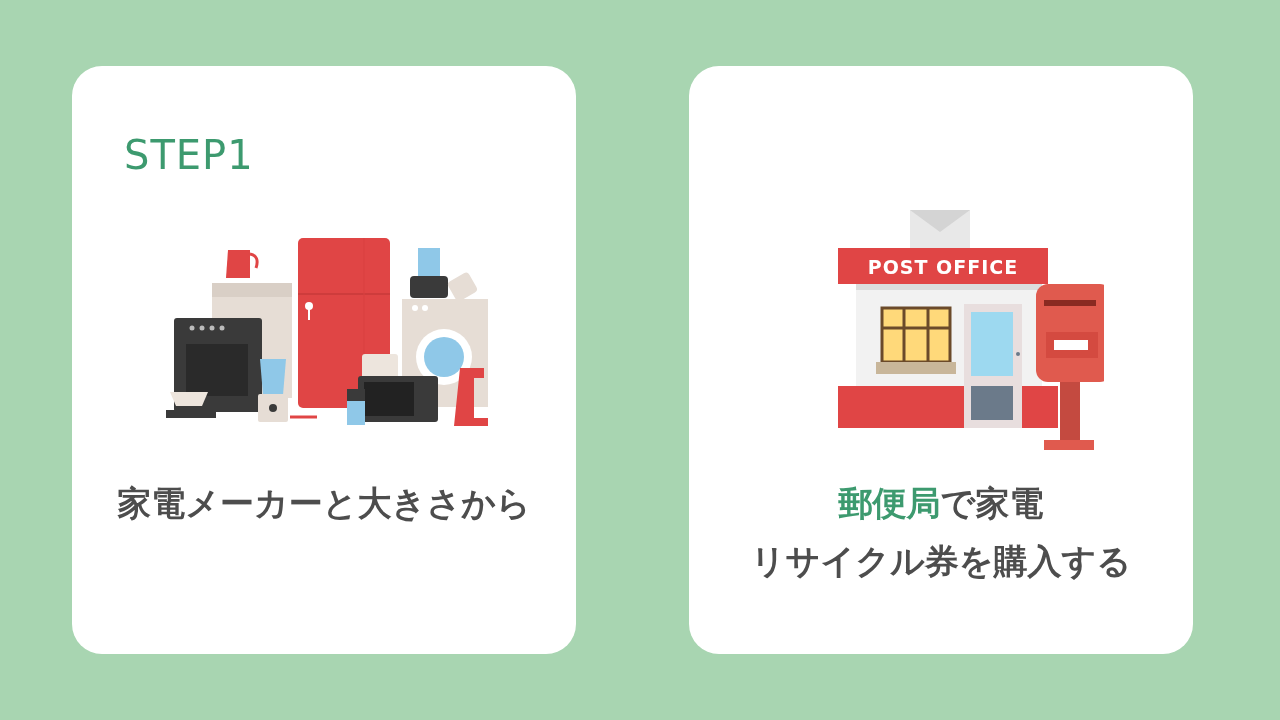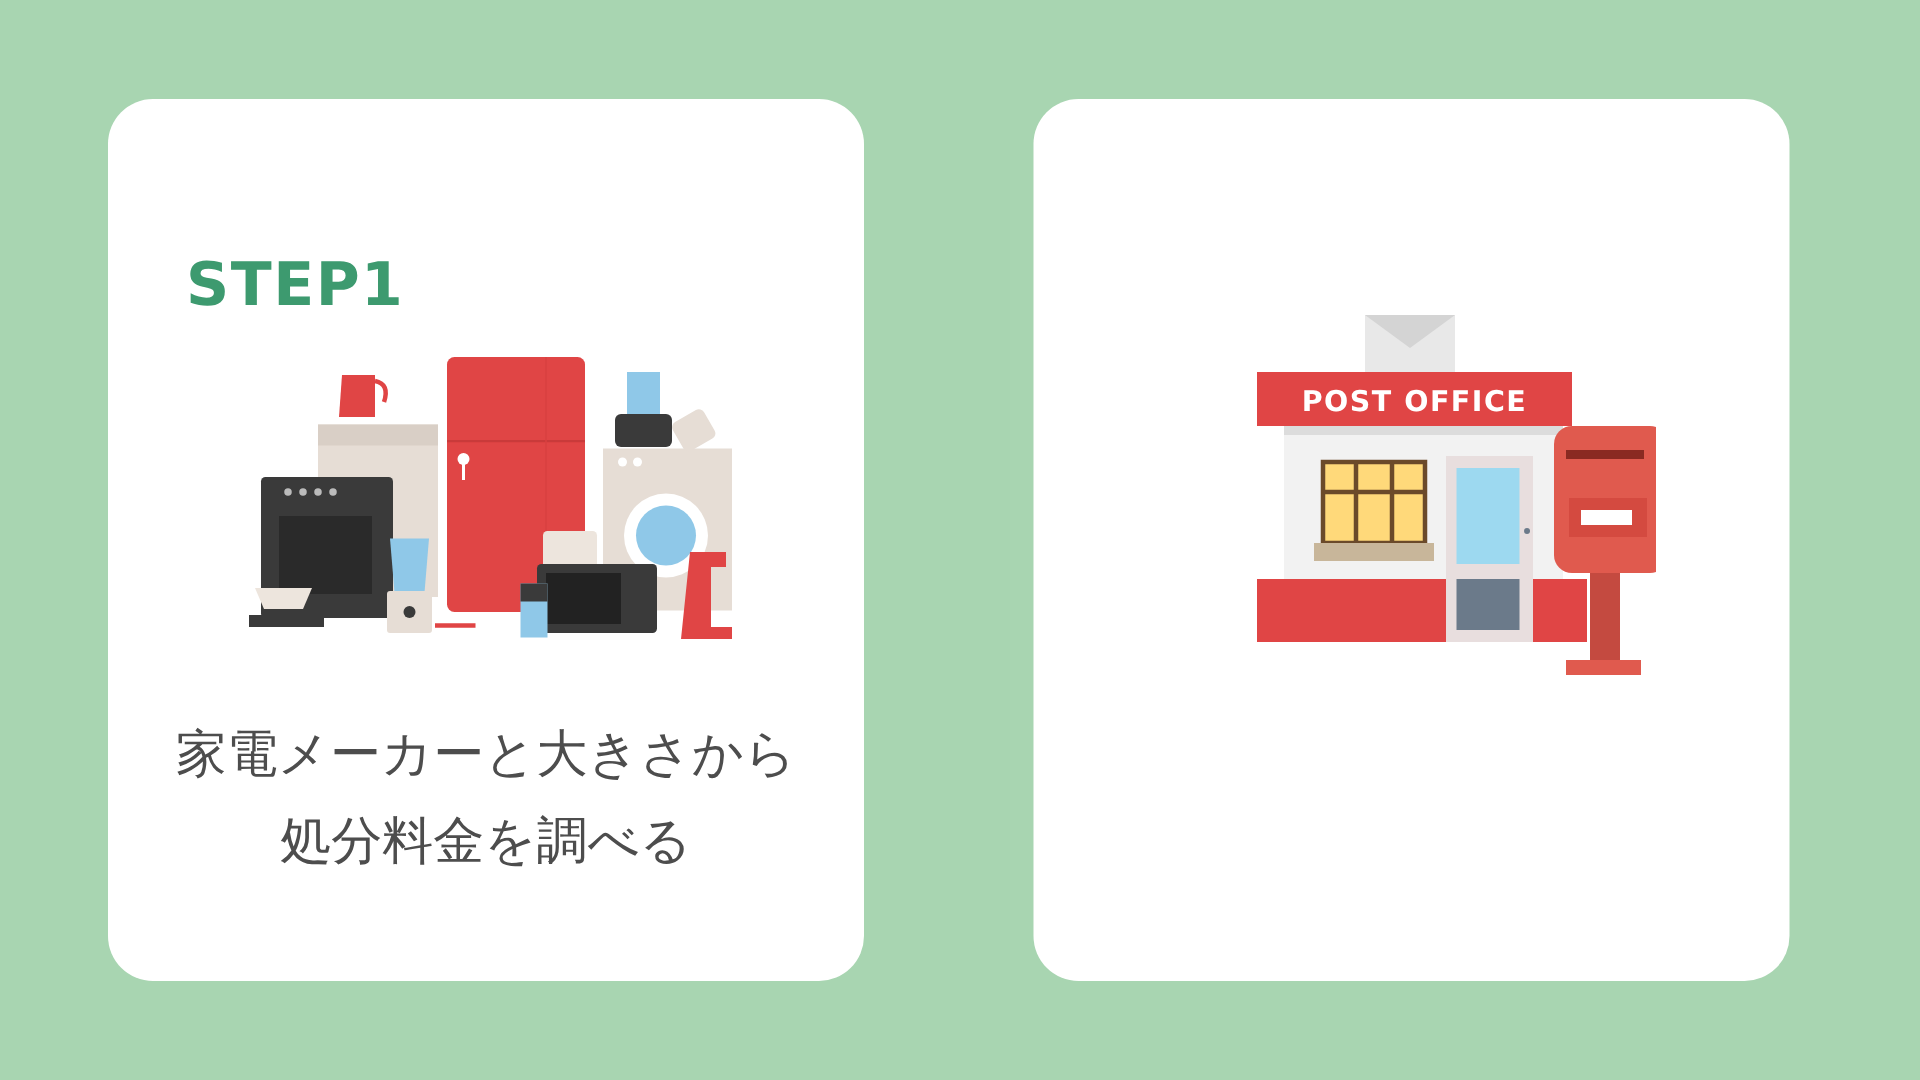--- a/index.html
+++ b/index.html
@@ -10,31 +10,31 @@
     position: relative;
   }
   .card {
     position: absolute; top: 66px; width: 504px; height: 588px;
     background: #ffffff; border-radius: 30px;
   }
   .card.c1 { left: 72px; }
   .card.c2 { left: 689px; }
   .step {
     position: absolute; top: 66px;
-    font-family: "DejaVu Sans", sans-serif; font-weight: bold;
-    font-size: 40px; letter-spacing: 1px; color: #3d9a6f; margin-top: 35px;
+    font-family: "DejaVu Sans", sans-serif; font-weight: normal;
+    font-size: 40px; letter-spacing: 1px; color: #3d9a6f;
   }
   .c1 .step { left: 52px; }
   .c2 .step { left: 54px; }
   .illus { position: absolute; }
   .c1 .illus { left: 80px; top: 160px; width: 350px; height: 200px; }
   .c2 .illus { left: 145px; top: 140px; width: 270px; height: 250px; }
   .caption {
     position: absolute; left: 0; right: 0; top: 408px;
-    text-align: center; font-weight: normal; font-size: 34px;
+    text-align: center; font-weight: bold; font-size: 34px;
     line-height: 58px; color: #4d4d4d;
   }
   .caption .hl { color: #3d9a6f; }
 </style>
 </head>
 <body>
 
 <div class="card c1">
   <div class="step">STEP1</div>
   <svg class="illus" viewBox="0 0 350 200">
@@ -83,21 +83,20 @@
 
     <line x1="138" y1="191" x2="165" y2="191" stroke="#e04545" stroke-width="3"></line>
 
     <path d="M18 166 h38 l-6 14 h-26 z" fill="#ede5dd"></path>
     <rect x="14" y="184" width="50" height="8" fill="#3a3a3a"></rect>
 
     <path d="M308 142 h24 v10 h-10 v40 h14 v8 h-34 z" fill="#e04545"></path>
   </svg>
   <div class="caption">
     <div>家電メーカーと大きさから</div>
-    <div>処分料金を調べる</div>
   </div>
 </div>
 
 <div class="card c2">
   <svg class="illus" viewBox="0 0 270 250">
 
     <rect x="76" y="4" width="60" height="38" fill="#e8e8e8"></rect>
     <path d="M76 4 l30 22 l30 -22" fill="#d4d4d4"></path>
 
     <rect x="22" y="74" width="186" height="140" fill="#f2f2f2"></rect>
@@ -119,13 +118,17 @@
     <rect x="137" y="180" width="42" height="34" fill="#6b7a8a"></rect>
     <circle cx="184" cy="148" r="2" fill="#6b7a8a"></circle>
 
     <rect x="202" y="78" width="76" height="98" rx="12" fill="#e05a4e"></rect>
     <rect x="210" y="94" width="52" height="6" fill="#8a2a22"></rect>
     <rect x="212" y="126" width="52" height="26" fill="#d44a40"></rect>
     <rect x="220" y="134" width="34" height="10" fill="#fff"></rect>
     <rect x="226" y="176" width="20" height="60" fill="#c44a40"></rect>
     <rect x="210" y="234" width="50" height="10" fill="#e05a4e"></rect>
   </svg>
+  <div class="caption">
+    <div><span class="hl">郵便局</span><span>で家電</span></div>
+    <div>リサイクル券を購入する</div>
+  </div>
 </div>
 
 </body></html>

